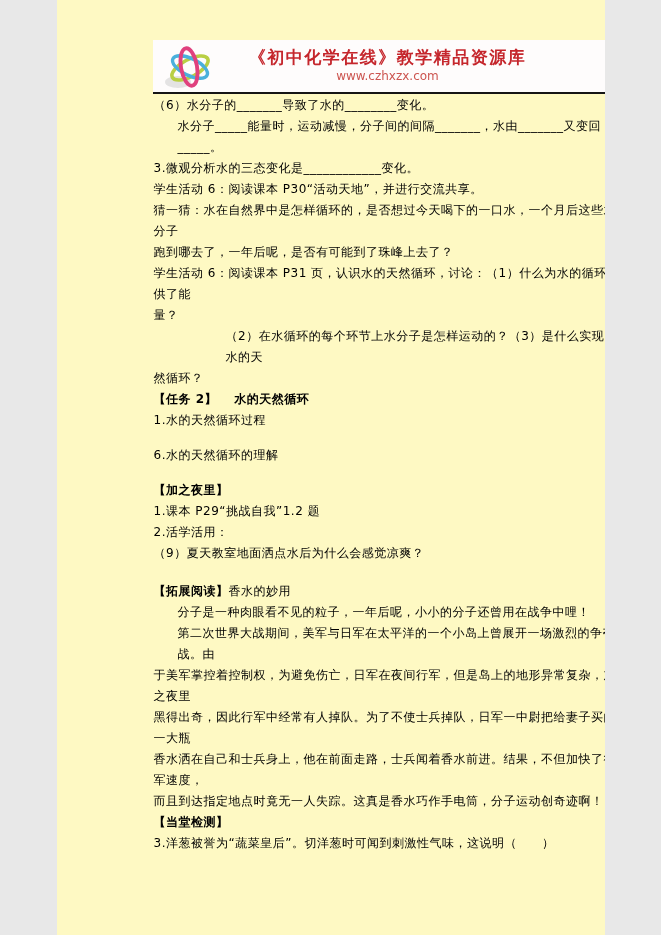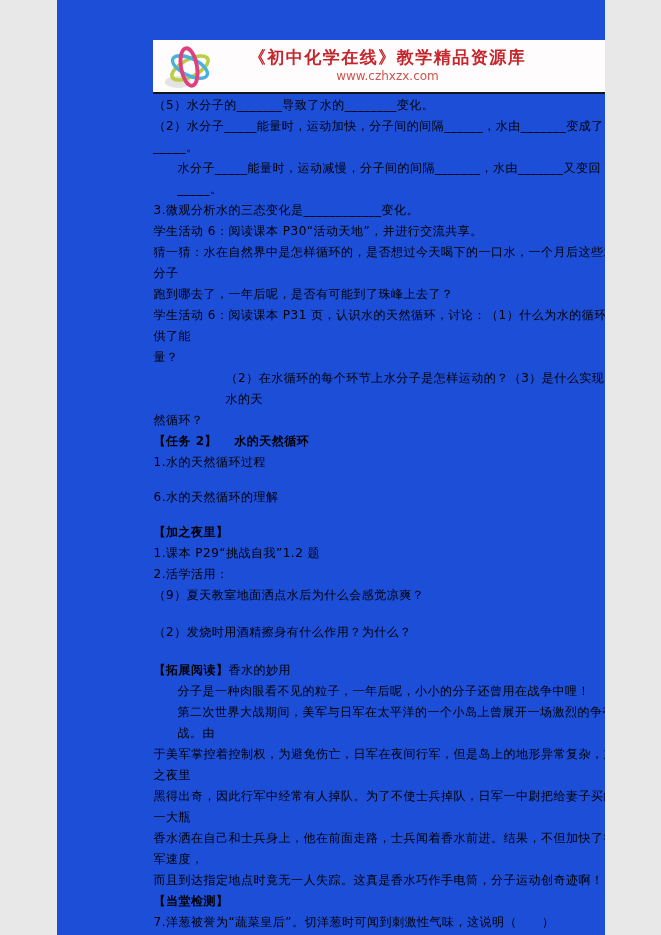--- a/index.html
+++ b/index.html
@@ -1,19 +1,19 @@
 <!DOCTYPE html>
 <html><head>
 <meta charset="utf-8">
 <style>
   html,body{margin:0;padding:0;background:#e8e8e8;}
   .page{
     position:relative;
     width:548px;height:935px;
-    background:#1d4ed8;
+    background:#fef9c3;
     font-family:"DejaVu Sans","Liberation Sans",sans-serif;
     color:#000;
     overflow:hidden;
     margin:0 auto;
   }
   .header{
     position:absolute;left:96px;top:40px;
     width:470px;height:52px;
     background:#fefcfc;
     border-bottom:2px solid #151515;
@@ -52,46 +52,44 @@
         </g>
       </svg>
     </div>
     <div class="header-text">
       <div class="header-title">《初中化学在线》教学精品资源库</div>
       <div class="header-url">www.czhxzx.com</div>
     </div>
   </div>
 
   <div class="doc-body">
-      <p class="line"><span class="seg">（5）水分子的_______导致了水的________变化。</span></p>
-      <p class="line"><span class="seg">（2）水分子_____能量时，运动加快，分子间的间隔______，水由_______变成了_____。</span></p>
+      <p class="line"><span class="seg">（6）水分子的_______导致了水的________变化。</span></p>
       <p class="line" style="padding-left: 24px;"><span class="seg">水分子_____能量时，运动减慢，分子间的间隔_______，水由_______又变回_____。</span></p>
       <p class="line"><span class="seg">3.微观分析水的三态变化是____________变化。</span></p>
       <p class="line"><span class="seg">学生活动 6：阅读课本 P30“活动天地”，并进行交流共享。</span></p>
       <p class="line"><span class="seg">猜一猜：水在自然界中是怎样循环的，是否想过今天喝下的一口水，一个月后这些水分子</span></p>
       <p class="line"><span class="seg">跑到哪去了，一年后呢，是否有可能到了珠峰上去了？</span></p>
       <p class="line"><span class="seg">学生活动 6：阅读课本 P31 页，认识水的天然循环，讨论：（1）什么为水的循环提供了能</span></p>
       <p class="line"><span class="seg">量？</span></p>
       <p class="line" style="padding-left: 72px;"><span class="seg">（2）在水循环的每个环节上水分子是怎样运动的？（3）是什么实现了水的天</span></p>
       <p class="line"><span class="seg">然循环？</span></p>
       <p class="line"><span class="seg bold">【任务 2】　 水的天然循环</span></p>
       <p class="line"><span class="seg">1.水的天然循环过程</span></p>
       <p class="line" style="margin-top: 14px;"><span class="seg">6.水的天然循环的理解</span></p>
       <p class="line" style="margin-top: 14px;"><span class="seg bold">【加之夜里】</span></p>
       <p class="line"><span class="seg">1.课本 P29“挑战自我”1.2 题</span></p>
       <p class="line"><span class="seg">2.活学活用：</span></p>
       <p class="line"><span class="seg">（9）夏天教室地面洒点水后为什么会感觉凉爽？</span></p>
-      <p class="line" style="margin-top: 16px;"><span class="seg">（2）发烧时用酒精擦身有什么作用？为什么？</span></p>
       <p class="line" style="margin-top: 17px;"><span class="seg bold">【拓展阅读】</span><span class="seg">香水的妙用</span></p>
       <p class="line" style="padding-left: 24px;"><span class="seg">分子是一种肉眼看不见的粒子，一年后呢，小小的分子还曾用在战争中哩！</span></p>
       <p class="line" style="padding-left: 24px;"><span class="seg">第二次世界大战期间，美军与日军在太平洋的一个小岛上曾展开一场激烈的争夺战。由</span></p>
       <p class="line"><span class="seg">于美军掌控着控制权，为避免伤亡，日军在夜间行军，但是岛上的地形异常复杂，加之夜里</span></p>
       <p class="line"><span class="seg">黑得出奇，因此行军中经常有人掉队。为了不使士兵掉队，日军一中尉把给妻子买的一大瓶</span></p>
       <p class="line"><span class="seg">香水洒在自己和士兵身上，他在前面走路，士兵闻着香水前进。结果，不但加快了行军速度，</span></p>
       <p class="line"><span class="seg">而且到达指定地点时竟无一人失踪。这真是香水巧作手电筒，分子运动创奇迹啊！</span></p>
       <p class="line"><span class="seg bold">【当堂检测】</span></p>
-      <p class="line"><span class="seg">7.洋葱被誉为“蔬菜皇后”。切洋葱时可闻到刺激性气味，这说明（　　）</span></p>
+      <p class="line"><span class="seg">3.洋葱被誉为“蔬菜皇后”。切洋葱时可闻到刺激性气味，这说明（　　）</span></p>
       <p class="line"></p>
     </div>
 
   <div class="page-number">2</div>
 
 </div>
 
 </body></html>

